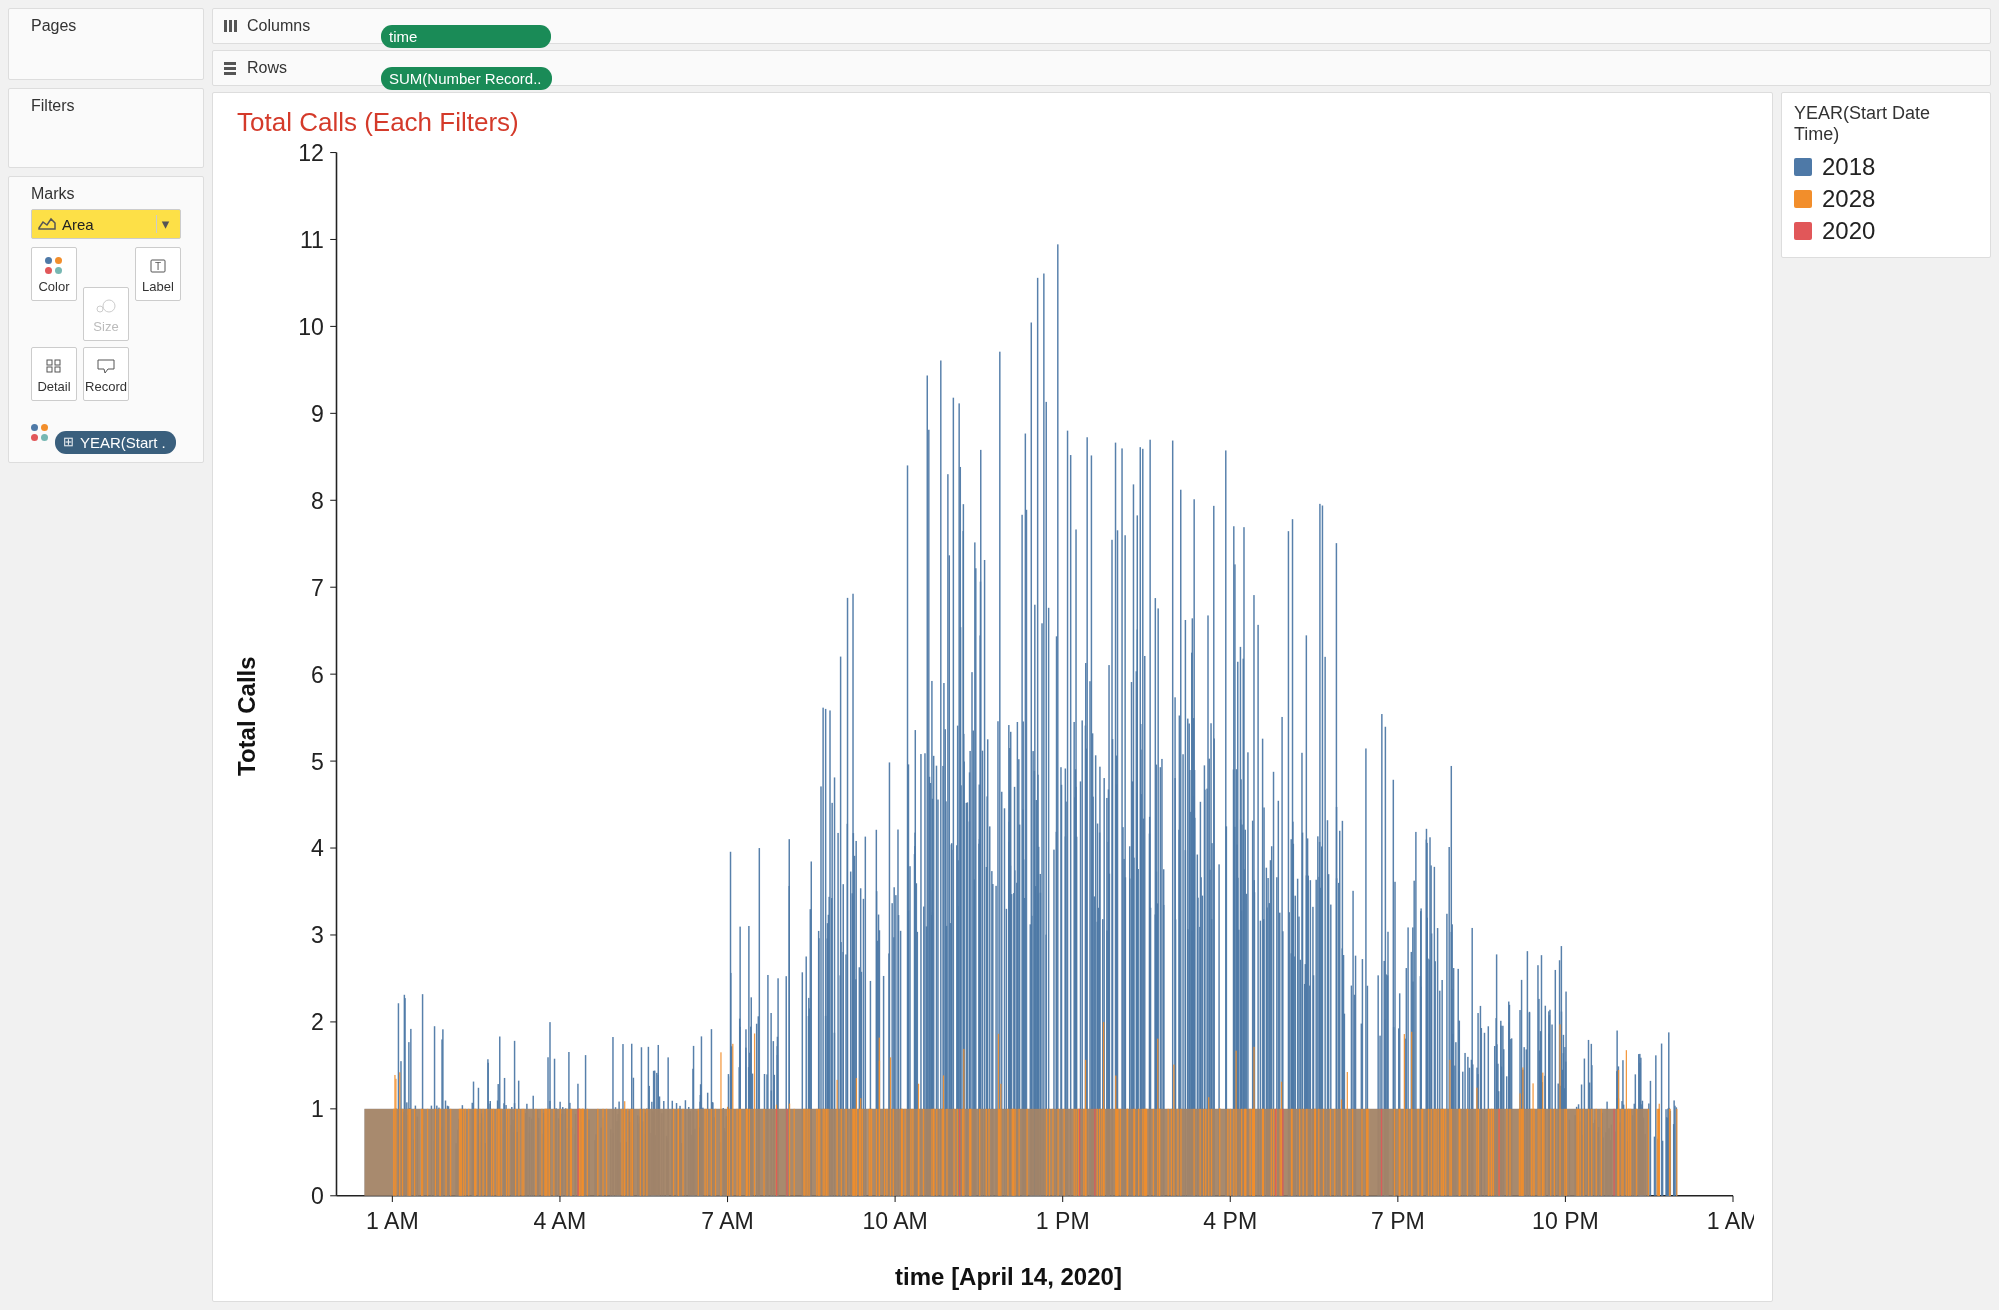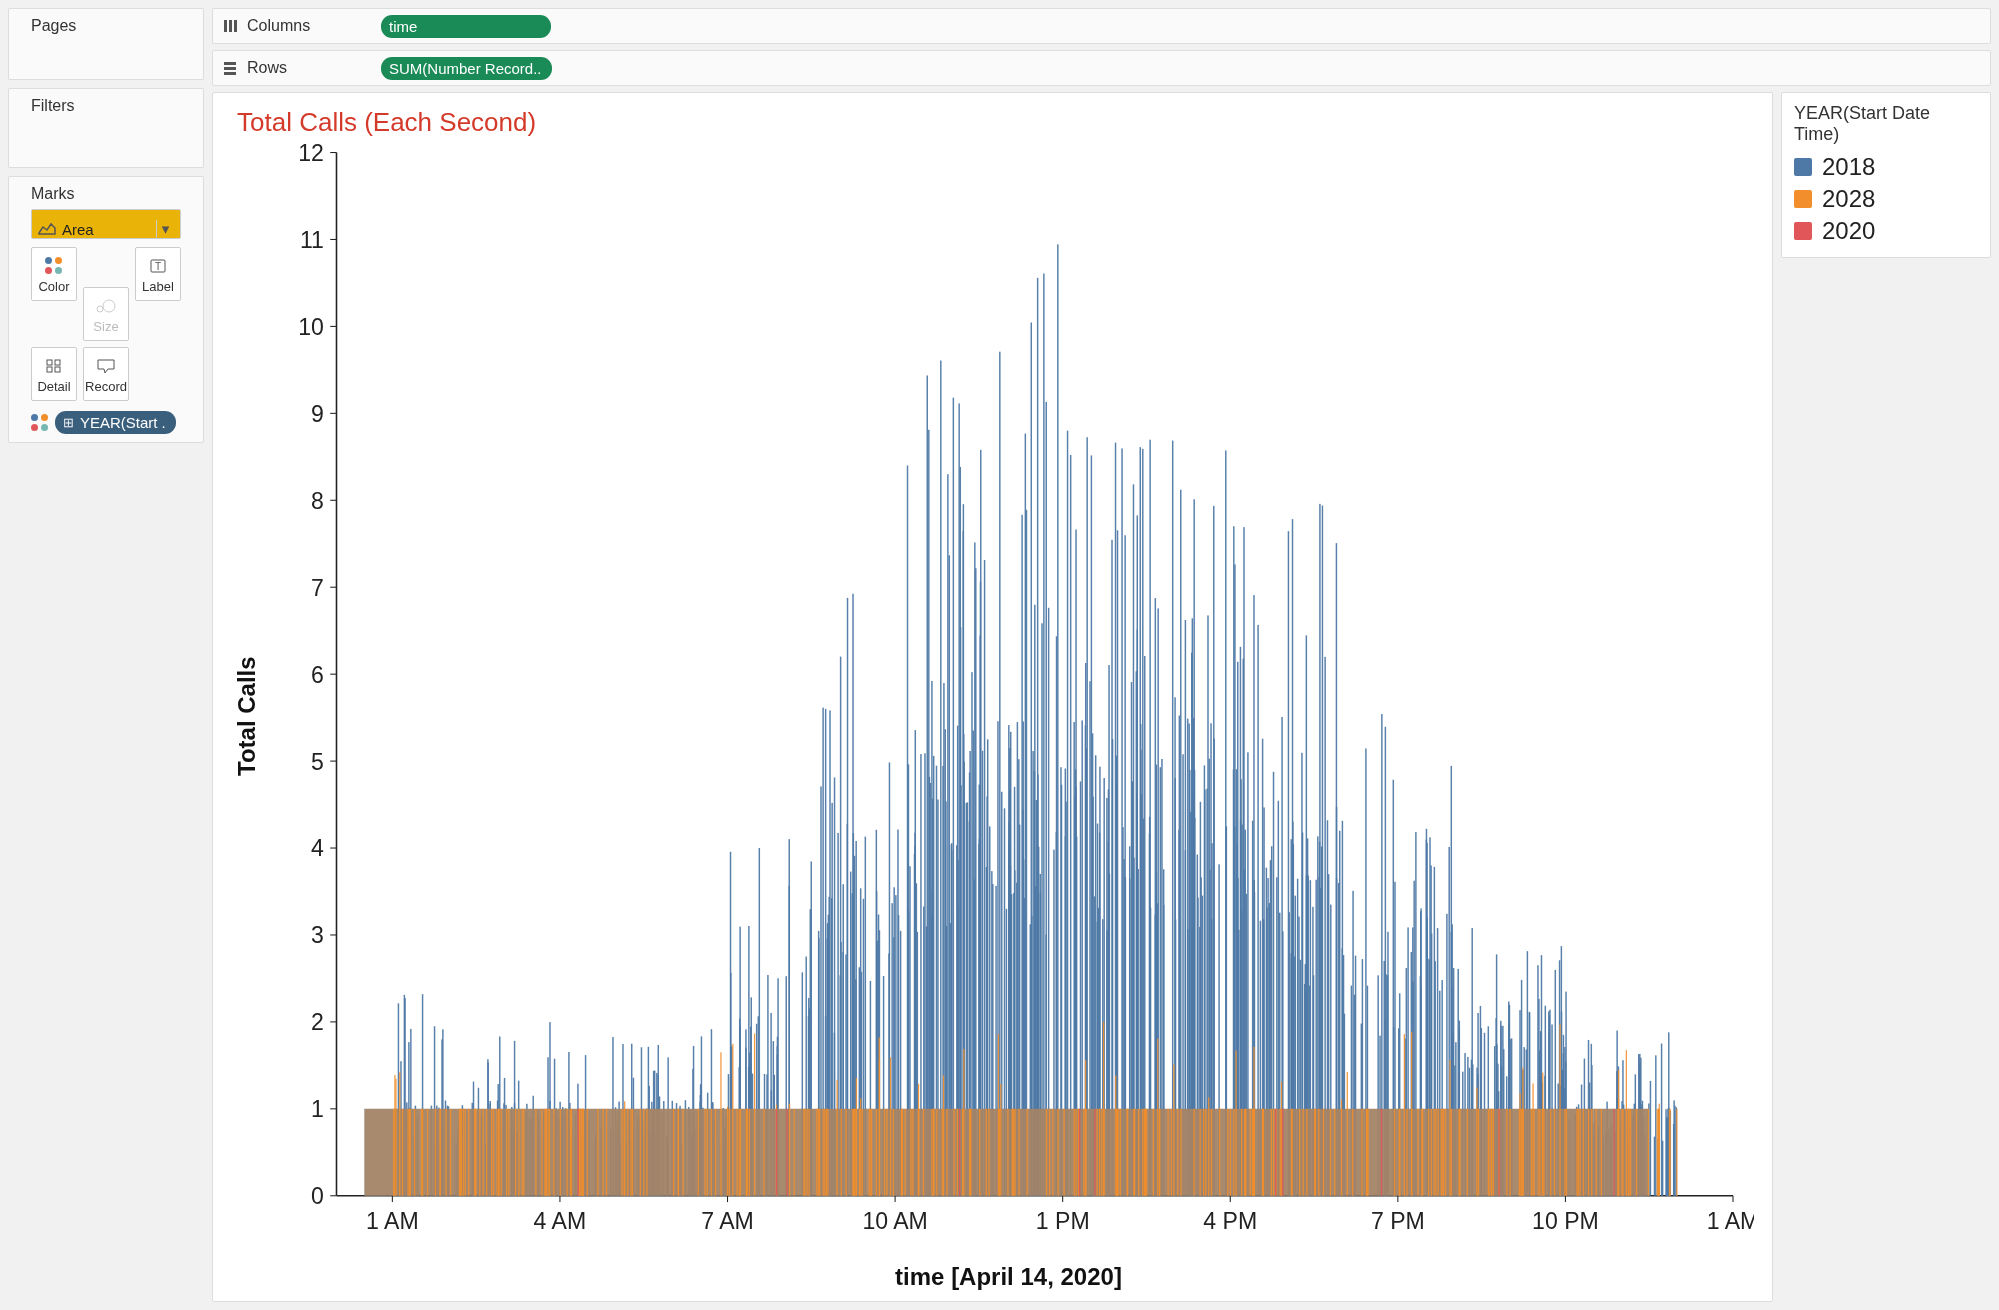--- a/index.html
+++ b/index.html
@@ -17,40 +17,41 @@
     background: #fafafa;
     border: 1px solid #ddd;
     border-radius: 2px;
     padding: 8px 22px;
   }
   .panel-title { font-size: 16px; color: #333; margin-bottom: 6px; }
   .pages-panel { height: 72px; }
   .filters-panel { height: 80px; }
   .marks-panel { }
   .marks-select {
-    display: flex; align-items: flex-end; justify-content: space-between;
-    border: 1px solid #ccc; background: #eab308; border-radius: 2px;
+    display: flex; align-items: center; justify-content: space-between;
+    border: 1px solid #ccc; background: #fde047; border-radius: 2px;
     height: 30px; padding: 0 6px; margin-top: 4px; font-size: 15px;
   }
   .marks-select .dd { width: 18px; border-left: 1px solid #ccc; text-align: center; color:#555;}
   .marks-grid { display: grid; grid-template-columns: repeat(3, 1fr); gap: 6px; margin-top: 8px; }
   .mark-btn {
     border: 1px solid #ccc; background: #fff; border-radius: 2px;
     height: 54px; display: flex; flex-direction: column; align-items: center; justify-content: center;
     font-size: 13px; color: #333; gap: 2px;
   }
   .mark-btn.disabled { color: #bbb; margin-top: 40px; }
   .mark-ico { height: 22px; display:flex; align-items:center; justify-content:center; }
   .pill-row { display:flex; align-items:center; gap:6px; margin-top:10px; }
   .color-dots { display:grid; grid-template-columns: repeat(2,1fr); gap:2px; width:18px; height:18px;}
   .color-dots span{width:7px;height:7px;border-radius:50%;}
   .pill {
     border-radius: 11px; padding: 3px 10px 3px 8px;
-    color: #fff; font-size: 15px; display:inline-flex; align-items:center; gap:6px;
+    color: #fff; font-size: 15px; display:inline-flex; align-items:flex-start; gap:6px;
     white-space: nowrap;
+    margin-top: 20px;
   }
   .pill.blue { background:#3a5f7d; }
   .pill.green { background:#1a8b57; }
   .pill .glyph { font-size:13px; opacity:.9;}
 
   .main-col { flex: 1; display: flex; flex-direction: column; gap: 6px; min-width:0;}
   .shelf {
     background: #fafafa; border:1px solid #ddd; border-radius:2px;
     display:flex; align-items:center; height:36px; padding:0 8px; gap:10px;
   }
@@ -203,21 +204,21 @@
       </div>
       <div class="body">
         <span class="pill green" style="min-width:170px;">
           <span>SUM(Number Record..</span>
         </span>
       </div>
     </div>
 
     <div class="viz-wrap">
       <div class="viz">
-        <div class="chart-title">Total Calls (Each Second)</div>
+        <div class="chart-title">Total Calls (Each Filters)</div>
         <div class="plot-area">
           <div class="yaxis-label">Total Calls</div>
           <div class="plot-body">
             <svg class="plot" id="plot-svg" preserveAspectRatio="none" viewBox="0 0 1420 1060">
                 <line class="axis-line" x1="70" y1="10" x2="70" y2="1000"></line>
                 <line class="axis-line" x1="70" y1="1000" x2="1400" y2="1000"></line>
                 <line x1="64" y1="1000" x2="70" y2="1000" stroke="#222"></line>
                 <text x="58" y="1008" text-anchor="end" font-size="22" fill="#222">0</text>
                 <line x1="64" y1="917.5" x2="70" y2="917.5" stroke="#222"></line>
                 <text x="58" y="925.5" text-anchor="end" font-size="22" fill="#222">1</text>

